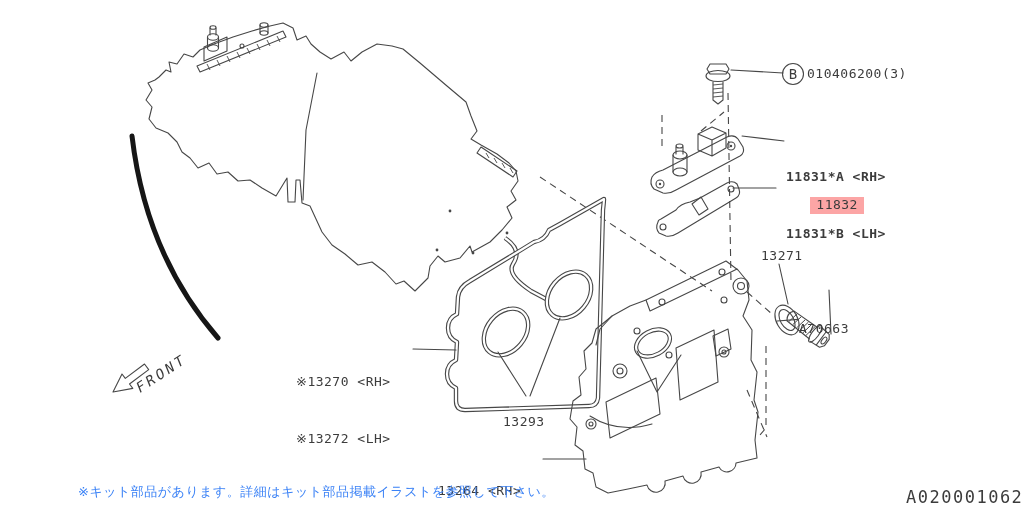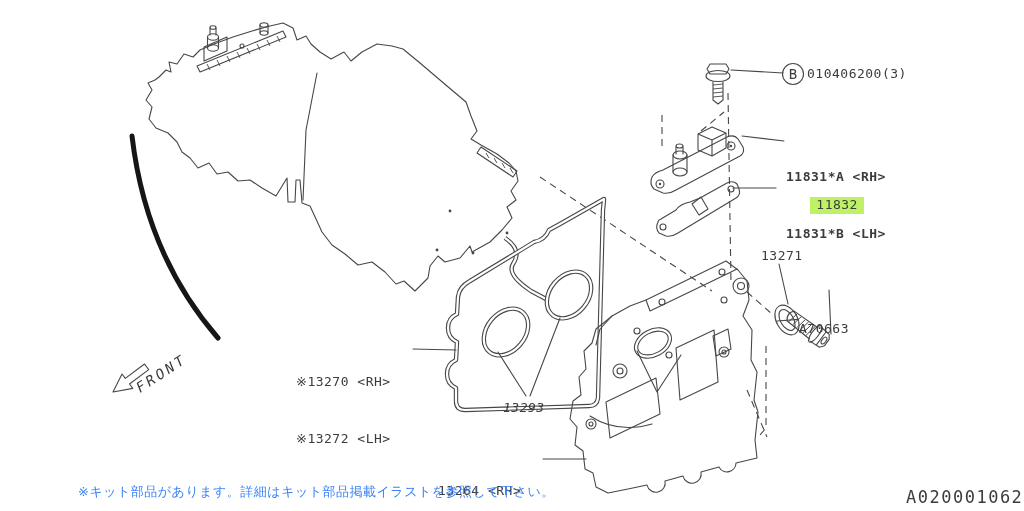--- a/index.html
+++ b/index.html
@@ -8,21 +8,21 @@
   svg{position:absolute;left:0;top:0;}
   .ln{fill:none;stroke:#474747;stroke-width:1.1;stroke-linecap:round;stroke-linejoin:round;}
   .thin{fill:none;stroke:#474747;stroke-width:0.9;}
   .dbl{fill:none;stroke:#474747;stroke-width:4.4;stroke-linejoin:round;}
   .dblw{fill:none;stroke:#ffffff;stroke-width:2.2;stroke-linejoin:round;}
   .dash{fill:none;stroke:#474747;stroke-width:1.1;stroke-dasharray:7 5;}
   .thick{fill:none;stroke:#161616;stroke-width:5;stroke-linecap:round;}
   .dot{fill:#474747;stroke:none;}
   .label{position:absolute;color:#3c3c3c;font-size:13px;letter-spacing:0.5px;
          line-height:19px;white-space:pre;}
-  .hl{background:#bef264;padding:0 6px 2px 6px;}
+  .hl{background:#fca5a5;padding:0 6px 2px 6px;}
   .footnote{position:absolute;left:78px;top:483px;font-size:13px;color:#3b82f6;
             letter-spacing:0.5px;font-family:"DejaVu Sans","Liberation Sans",sans-serif;}
   .doccode{position:absolute;left:906px;top:487px;font-size:17px;color:#3c3c3c;letter-spacing:1.5px;}
   .svgtext{font-family:"DejaVu Sans Mono",monospace;fill:#3c3c3c;}
 </style>
 </head>
 <body>
 
 <div class="stage">
 
@@ -183,21 +183,21 @@
 
   <div class="label" style="left:761px;top:246px;">13271</div>
 
   <div class="label" style="left:799px;top:271px;margin-top:48px;">A70663</div>
 
   <div class="label" style="left:296px;top:334px;">
     <div>※13270 &lt;RH&gt;</div>
     <div>※13272 &lt;LH&gt;</div>
   </div>
 
-  <div class="label" style="left:503px;top:398px;font-style:italic;">13293</div>
+  <div class="label" style="left:503px;top:412px;">13293</div>
 
   <div class="label" style="left:438px;top:443px;">
     <div>13264 &lt;RH&gt;</div>
     
   </div>
 
   <div class="footnote">※キット部品があります。詳細はキット部品掲載イラストを参照して下さい。</div>
 
   <div class="doccode">A020001062</div>
 

